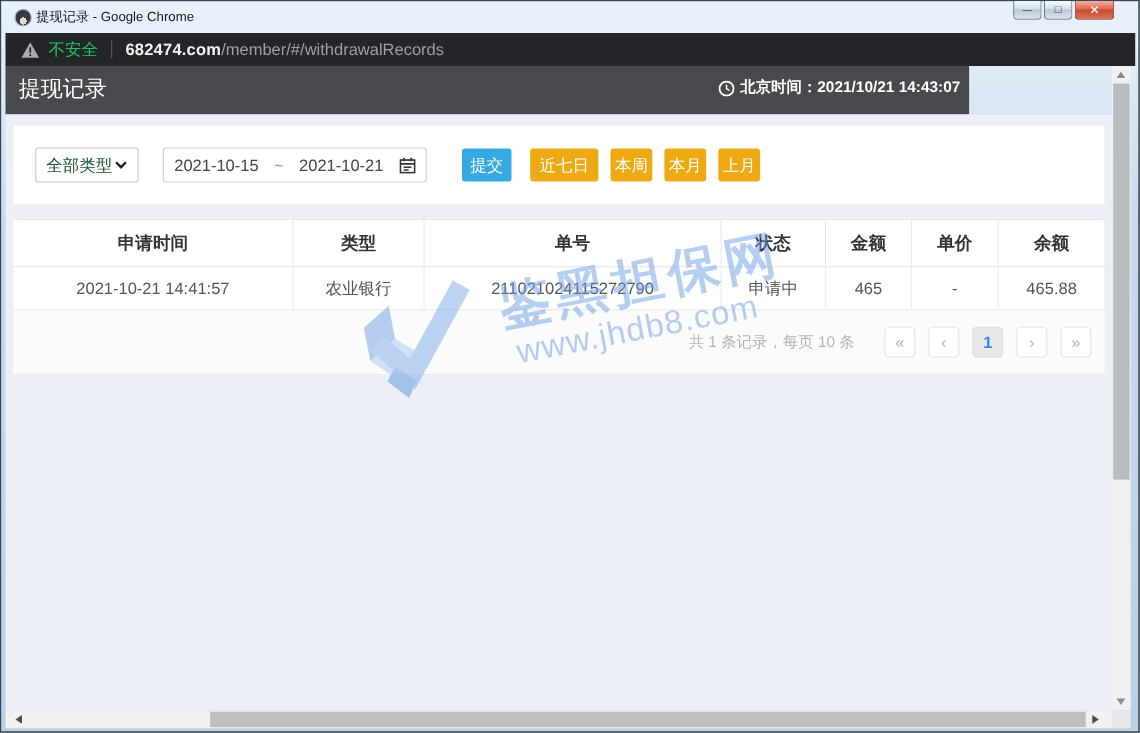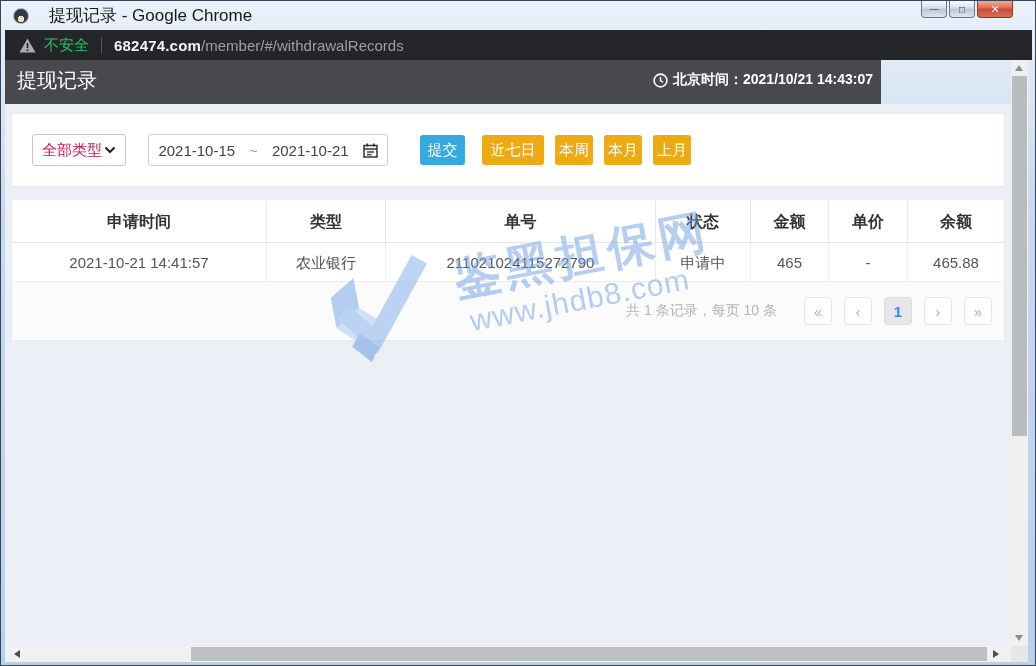--- a/index.html
+++ b/index.html
@@ -6,21 +6,21 @@
   *{box-sizing:border-box;font-family:"Liberation Sans","DejaVu Sans",sans-serif;}
   .screen{position:relative;width:1036px;height:666px;margin:0 auto;
     background:linear-gradient(#eaf1fa,#c9daee 30%,#b9d0e9);
     border:1px solid #32475c;overflow:hidden;}
   
   .titlebar{position:absolute;left:0;top:0;width:1036px;height:29px;
     display:flex;align-items:center;padding-left:12px;}
   .favicon{width:16px;height:16px;border-radius:50%;flex:0 0 16px;
     background:radial-gradient(circle at 50% 72%,#e9d9c8 0 26%,#343a42 27%);
     border:1px solid #9fb2c6;}
-  .win-title{margin-left:20px;font-size:17px;color:#15191d;}
+  .win-title{margin-left:4px;font-size:12px;color:#15191d;}
   .winbtns{position:absolute;right:24px;top:0;display:flex;gap:2px;}
   .winbtn{height:17px;border:1px solid #6b7686;border-top:none;border-radius:0 0 4px 4px;
     display:flex;align-items:center;justify-content:center;
     background:linear-gradient(#fbfdfe,#d3dde8 45%,#bac6d4 50%,#dfe6ee);
     font-size:9px;color:#30404e;cursor:pointer;}
   .winbtn.minb{width:26px;}
   .winbtn.maxb{width:26px;font-size:10px;}
   .winbtn.closeb{width:36px;border-color:#8d3a29;color:#fff;font-size:11px;font-weight:bold;
     background:linear-gradient(#f6ab97,#dd6a50 45%,#c64b32 50%,#d96e55);}
   
@@ -34,21 +34,21 @@
   .pagehead{position:absolute;left:4px;top:59px;width:876px;height:44px;background:#48494d;
     display:flex;align-items:center;justify-content:space-between;padding:0 8px 4px 12px;}
   .page-title{color:#fff;font-size:20px;}
   .ptime{display:flex;align-items:center;gap:5px;color:#fff;font-size:14px;font-weight:600;justify-content:flex-end;}
   
   .content{position:absolute;left:4px;top:103px;width:1006px;height:542px;background:#ecf0f6;}
   .filter-panel{position:absolute;left:6px;top:9px;width:994px;height:74px;background:#fff;
     border:1px solid #e9e9e9;display:flex;align-items:center;}
   .selectbox{margin-left:20px;width:94px;height:32px;border:1px solid #c6c6c6;border-radius:3px;
     background:#fff;display:flex;align-items:center;justify-content:space-between;
-    padding:0 9px;font-size:15px;color:#be185d;cursor:pointer;}
+    padding:0 9px;font-size:15px;color:#14532d;cursor:pointer;}
   .daterange{margin-left:22px;width:240px;height:32px;border:1px solid #cfcfcf;border-radius:3px;
     background:#fff;display:flex;align-items:center;justify-content:center;gap:14px;
     font-size:15px;color:#444;cursor:text;}
   .tilde{color:#999;}
   .btn{height:30px;border:none;border-radius:3px;color:#fff;font-size:15px;
     padding:0 4px;cursor:pointer;}
   .btn-submit{margin-left:32px;background:#36a9e1;width:45px;padding:0;}
   .btn-q{background:#edaa13;margin-left:11px;}
   .btn-q.first{margin-left:17px;width:62px;padding:0;}
   

